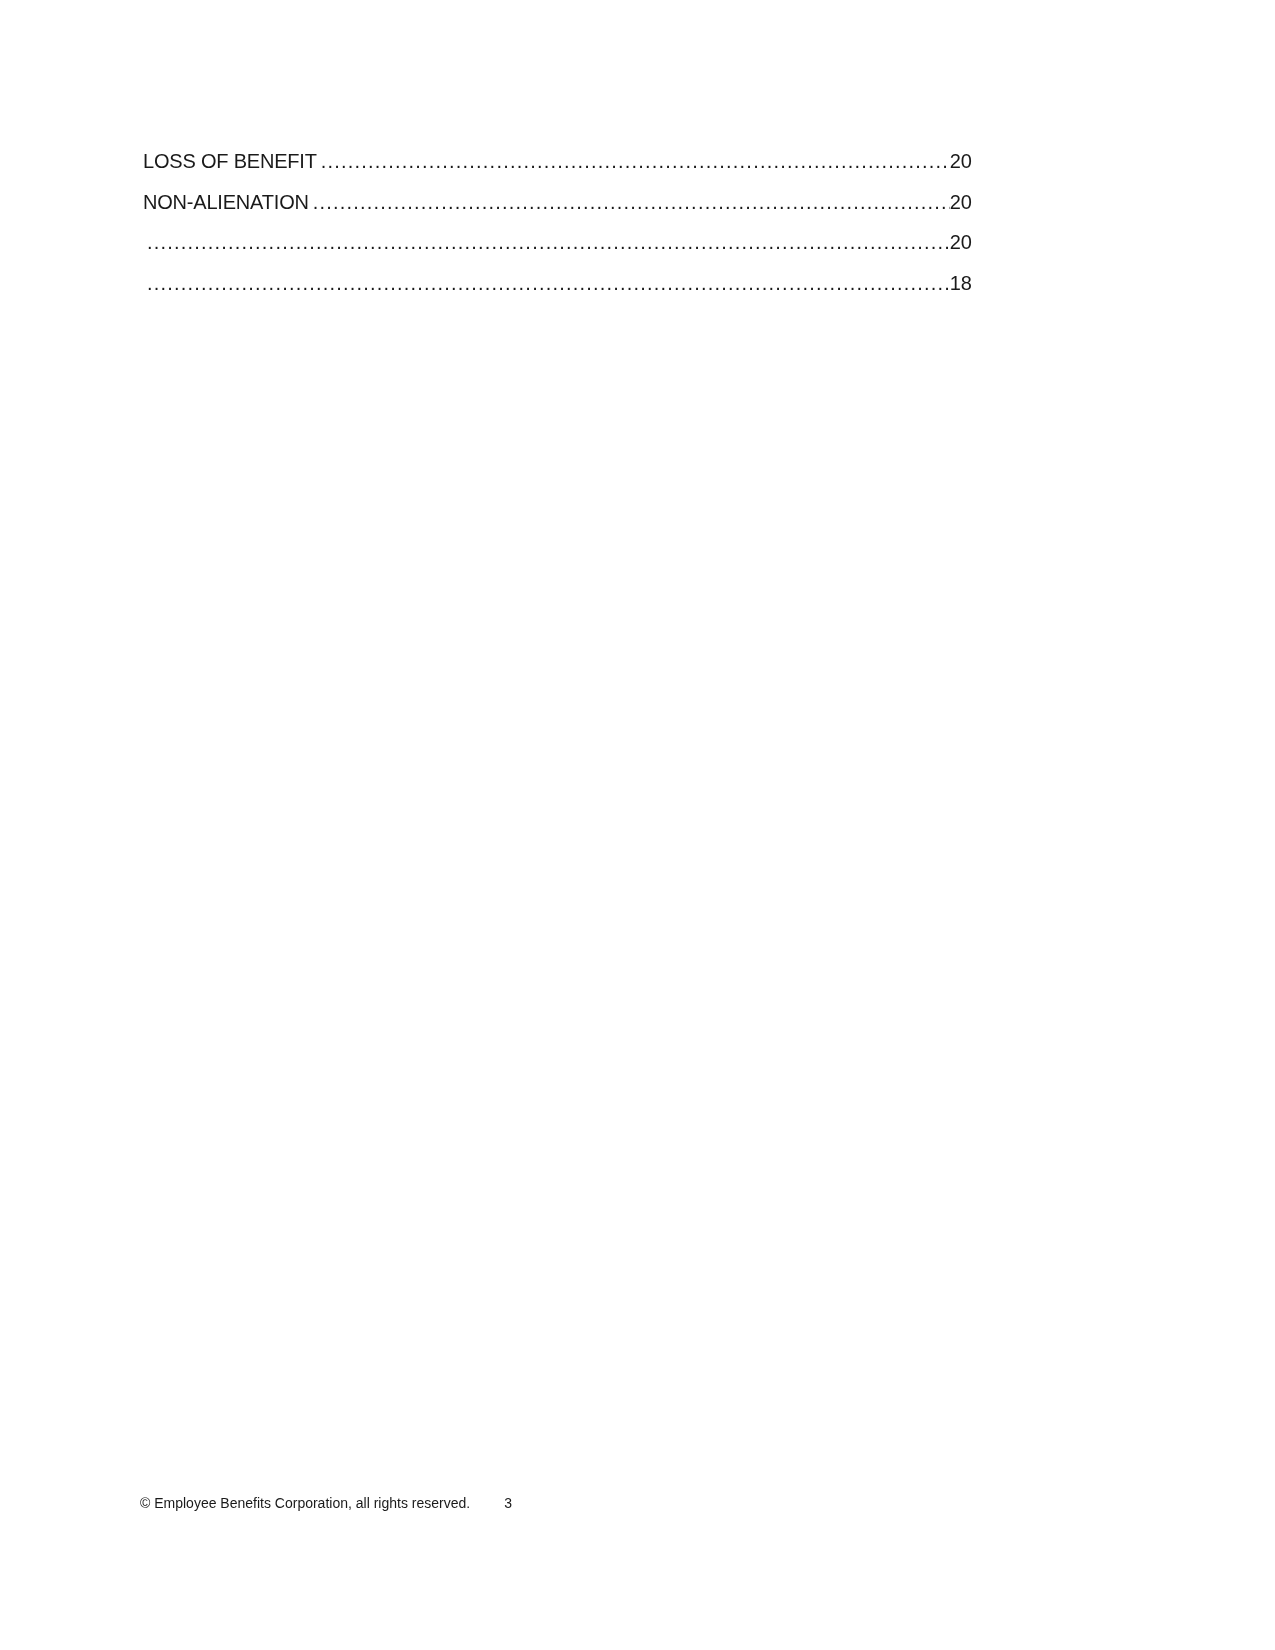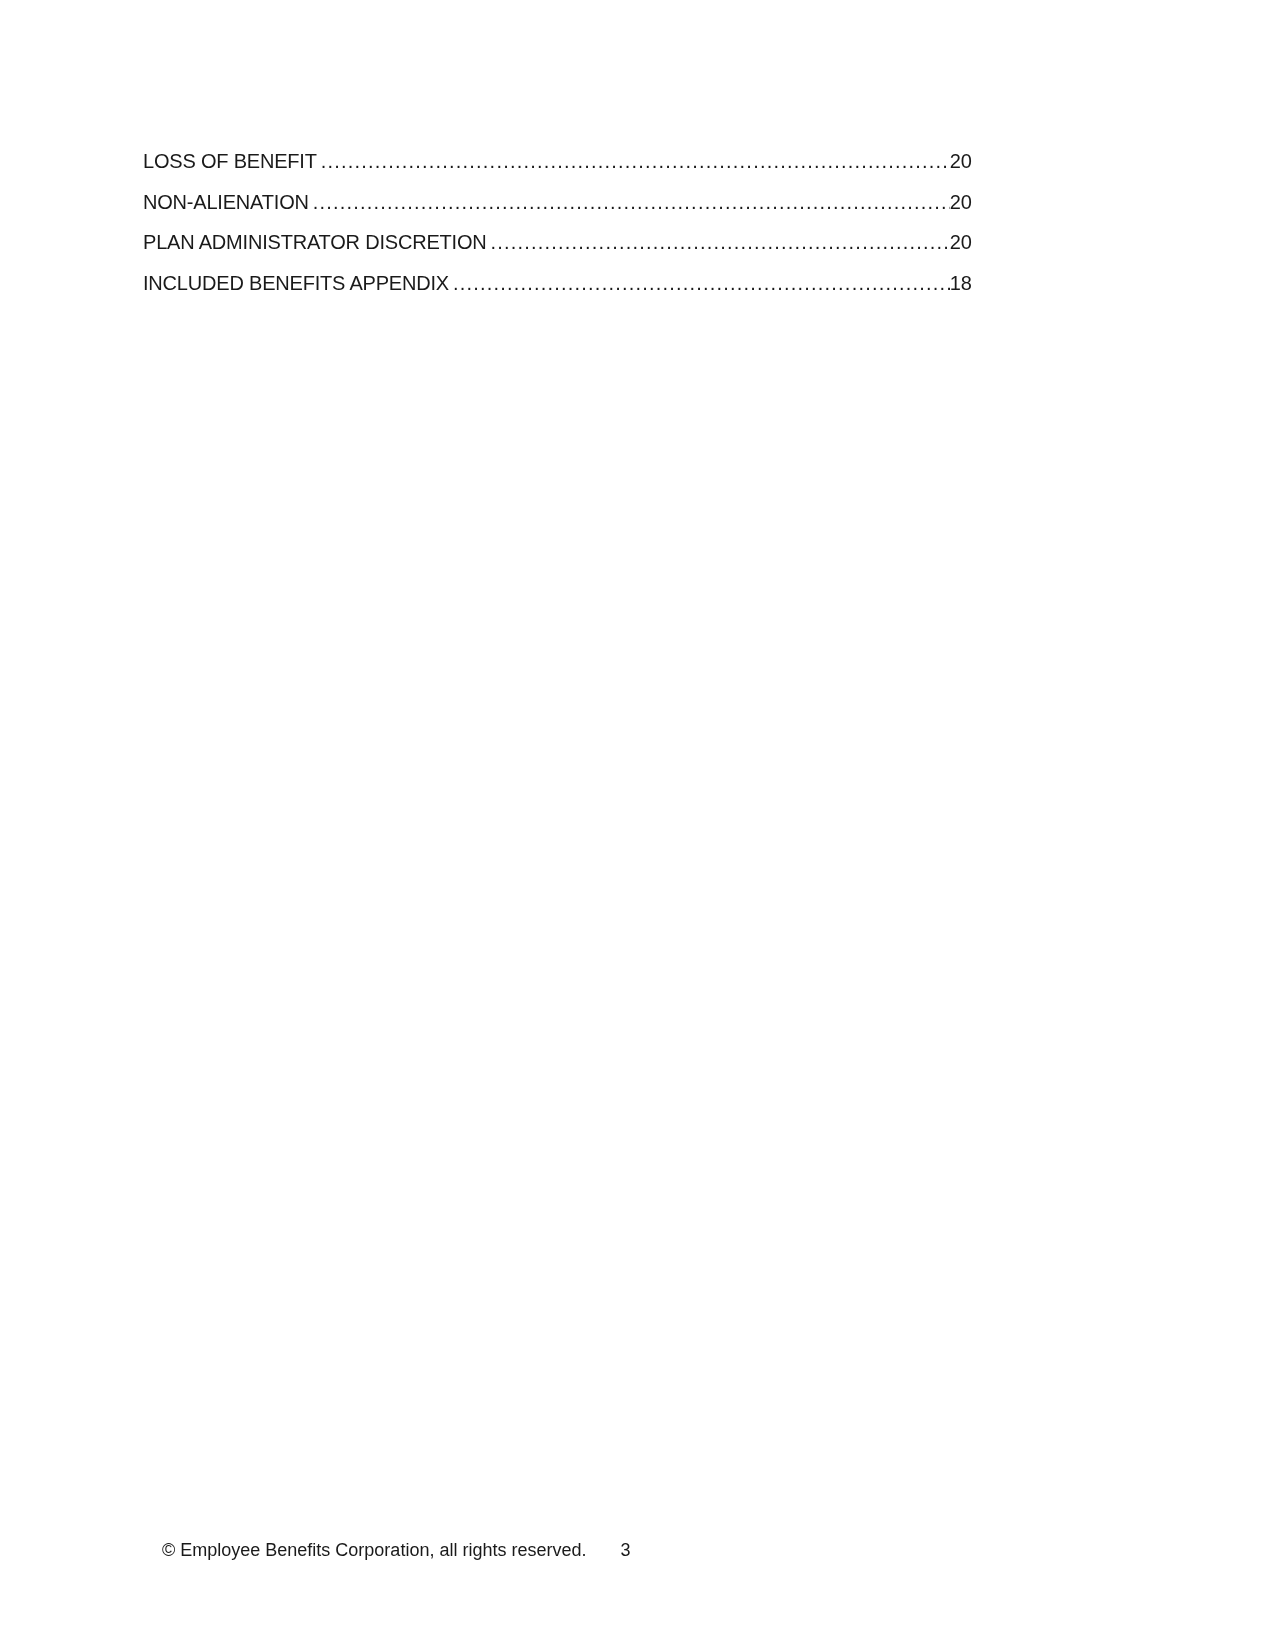--- a/index.html
+++ b/index.html
@@ -46,26 +46,25 @@
     letter-spacing: 1.2px;
     padding: 0 3px 0 4px;
     font-size: 20px;
   }
   .toc-page {
     flex: 0 0 auto;
     text-align: left;
   }
   .footer {
     position: absolute;
-    top: 1538px;
+    top: 1491px;
     left: 140px;
-    font-size: 18px;
+    font-size: 14px;
     line-height: 24px;
     white-space: nowrap;
-    margin-left: 22px;
   }
   .footer-page {
     display: inline-block;
     margin-left: 34px;
   }
 </style>
 </head>
 <body>
 
 <div class="page">
@@ -78,27 +77,25 @@
       <span class="toc-page">20</span>
     </div>
 
     <div class="toc-row">
       <span class="toc-label">NON-ALIENATION</span>
       <span class="toc-leader">....................................................................................................................................................................................................................................................................</span>
       <span class="toc-page">20</span>
     </div>
 
     <div class="toc-row">
-      <span class="toc-label">PLAN ADMINISTRATOR DISCRETION</span>
       <span class="toc-leader">....................................................................................................................................................................................................................................................................</span>
       <span class="toc-page">20</span>
     </div>
 
     <div class="toc-row">
-      <span class="toc-label">INCLUDED BENEFITS APPENDIX</span>
       <span class="toc-leader">....................................................................................................................................................................................................................................................................</span>
       <span class="toc-page">18</span>
     </div>
 
   </div>
 
   <div class="footer">
     <span>© Employee Benefits Corporation, all rights reserved.</span><span class="footer-page">3</span>
   </div>
 

